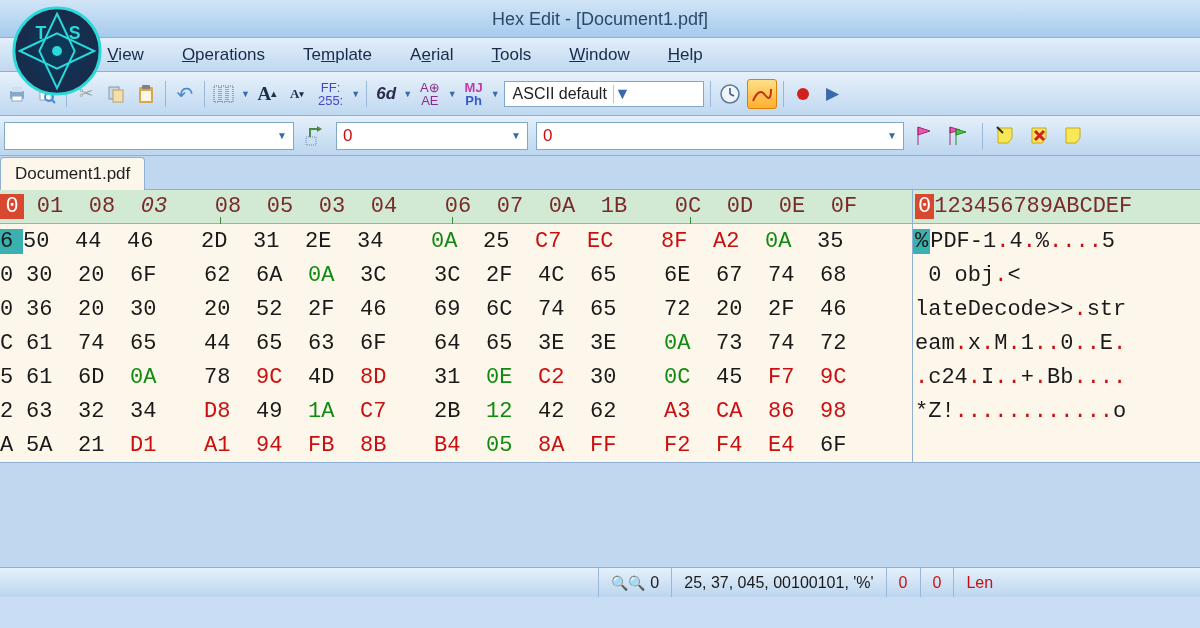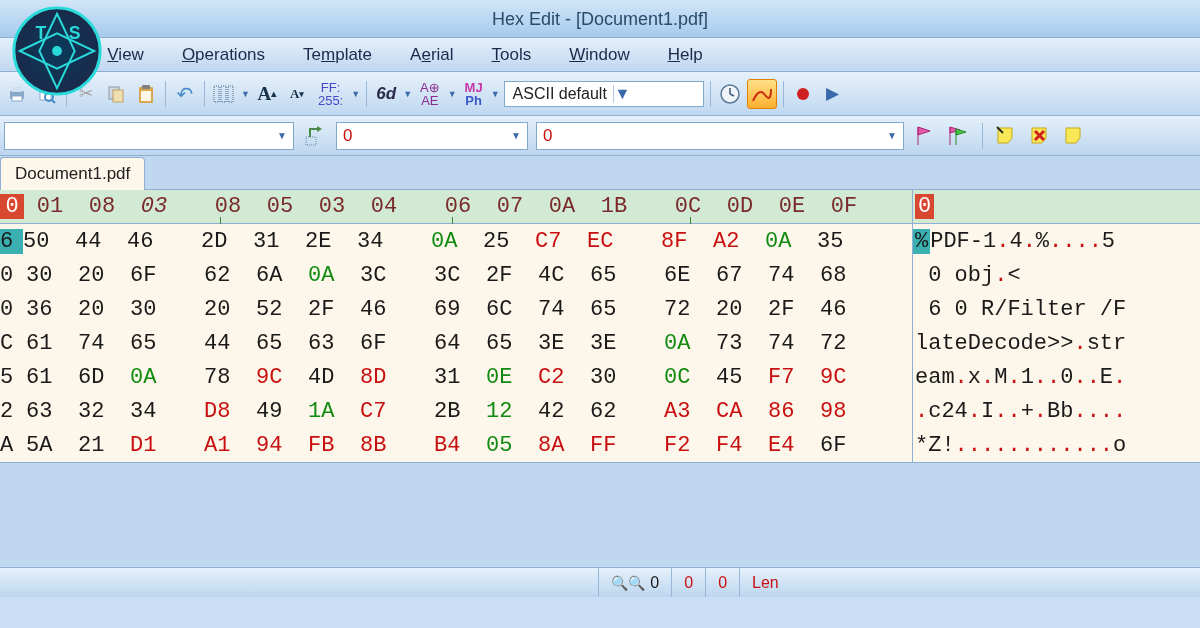--- a/index.html
+++ b/index.html
@@ -448,40 +448,43 @@
         <div class="hex-row"><span class="c-black" style="display:inline-block;width:26px;text-align:left;">0</span><span class="c-black" style="display:inline-block;width:52px;text-align:left;">36</span><span class="c-black" style="display:inline-block;width:52px;text-align:left;">20</span><span class="c-black" style="display:inline-block;width:52px;text-align:left;">30</span><span style="display:inline-block;width:22px;"></span><span class="c-black" style="display:inline-block;width:52px;text-align:left;">20</span><span class="c-black" style="display:inline-block;width:52px;text-align:left;">52</span><span class="c-black" style="display:inline-block;width:52px;text-align:left;">2F</span><span class="c-black" style="display:inline-block;width:52px;text-align:left;">46</span><span style="display:inline-block;width:22px;"></span><span class="c-black" style="display:inline-block;width:52px;text-align:left;">69</span><span class="c-black" style="display:inline-block;width:52px;text-align:left;">6C</span><span class="c-black" style="display:inline-block;width:52px;text-align:left;">74</span><span class="c-black" style="display:inline-block;width:52px;text-align:left;">65</span><span style="display:inline-block;width:22px;"></span><span class="c-black" style="display:inline-block;width:52px;text-align:left;">72</span><span class="c-black" style="display:inline-block;width:52px;text-align:left;">20</span><span class="c-black" style="display:inline-block;width:52px;text-align:left;">2F</span><span class="c-black" style="display:inline-block;width:52px;text-align:left;">46</span></div>
         <div class="hex-row"><span class="c-black" style="display:inline-block;width:26px;text-align:left;">C</span><span class="c-black" style="display:inline-block;width:52px;text-align:left;">61</span><span class="c-black" style="display:inline-block;width:52px;text-align:left;">74</span><span class="c-black" style="display:inline-block;width:52px;text-align:left;">65</span><span style="display:inline-block;width:22px;"></span><span class="c-black" style="display:inline-block;width:52px;text-align:left;">44</span><span class="c-black" style="display:inline-block;width:52px;text-align:left;">65</span><span class="c-black" style="display:inline-block;width:52px;text-align:left;">63</span><span class="c-black" style="display:inline-block;width:52px;text-align:left;">6F</span><span style="display:inline-block;width:22px;"></span><span class="c-black" style="display:inline-block;width:52px;text-align:left;">64</span><span class="c-black" style="display:inline-block;width:52px;text-align:left;">65</span><span class="c-black" style="display:inline-block;width:52px;text-align:left;">3E</span><span class="c-black" style="display:inline-block;width:52px;text-align:left;">3E</span><span style="display:inline-block;width:22px;"></span><span class="c-green" style="display:inline-block;width:52px;text-align:left;">0A</span><span class="c-black" style="display:inline-block;width:52px;text-align:left;">73</span><span class="c-black" style="display:inline-block;width:52px;text-align:left;">74</span><span class="c-black" style="display:inline-block;width:52px;text-align:left;">72</span></div>
         <div class="hex-row"><span class="c-black" style="display:inline-block;width:26px;text-align:left;">5</span><span class="c-black" style="display:inline-block;width:52px;text-align:left;">61</span><span class="c-black" style="display:inline-block;width:52px;text-align:left;">6D</span><span class="c-green" style="display:inline-block;width:52px;text-align:left;">0A</span><span style="display:inline-block;width:22px;"></span><span class="c-black" style="display:inline-block;width:52px;text-align:left;">78</span><span class="c-red" style="display:inline-block;width:52px;text-align:left;">9C</span><span class="c-black" style="display:inline-block;width:52px;text-align:left;">4D</span><span class="c-red" style="display:inline-block;width:52px;text-align:left;">8D</span><span style="display:inline-block;width:22px;"></span><span class="c-black" style="display:inline-block;width:52px;text-align:left;">31</span><span class="c-green" style="display:inline-block;width:52px;text-align:left;">0E</span><span class="c-red" style="display:inline-block;width:52px;text-align:left;">C2</span><span class="c-black" style="display:inline-block;width:52px;text-align:left;">30</span><span style="display:inline-block;width:22px;"></span><span class="c-green" style="display:inline-block;width:52px;text-align:left;">0C</span><span class="c-black" style="display:inline-block;width:52px;text-align:left;">45</span><span class="c-red" style="display:inline-block;width:52px;text-align:left;">F7</span><span class="c-red" style="display:inline-block;width:52px;text-align:left;">9C</span></div>
         <div class="hex-row"><span class="c-black" style="display:inline-block;width:26px;text-align:left;">2</span><span class="c-black" style="display:inline-block;width:52px;text-align:left;">63</span><span class="c-black" style="display:inline-block;width:52px;text-align:left;">32</span><span class="c-black" style="display:inline-block;width:52px;text-align:left;">34</span><span style="display:inline-block;width:22px;"></span><span class="c-red" style="display:inline-block;width:52px;text-align:left;">D8</span><span class="c-black" style="display:inline-block;width:52px;text-align:left;">49</span><span class="c-green" style="display:inline-block;width:52px;text-align:left;">1A</span><span class="c-red" style="display:inline-block;width:52px;text-align:left;">C7</span><span style="display:inline-block;width:22px;"></span><span class="c-black" style="display:inline-block;width:52px;text-align:left;">2B</span><span class="c-green" style="display:inline-block;width:52px;text-align:left;">12</span><span class="c-black" style="display:inline-block;width:52px;text-align:left;">42</span><span class="c-black" style="display:inline-block;width:52px;text-align:left;">62</span><span style="display:inline-block;width:22px;"></span><span class="c-red" style="display:inline-block;width:52px;text-align:left;">A3</span><span class="c-red" style="display:inline-block;width:52px;text-align:left;">CA</span><span class="c-red" style="display:inline-block;width:52px;text-align:left;">86</span><span class="c-red" style="display:inline-block;width:52px;text-align:left;">98</span></div>
         <div class="hex-row"><span class="c-black" style="display:inline-block;width:26px;text-align:left;">A</span><span class="c-black" style="display:inline-block;width:52px;text-align:left;">5A</span><span class="c-black" style="display:inline-block;width:52px;text-align:left;">21</span><span class="c-red" style="display:inline-block;width:52px;text-align:left;">D1</span><span style="display:inline-block;width:22px;"></span><span class="c-red" style="display:inline-block;width:52px;text-align:left;">A1</span><span class="c-red" style="display:inline-block;width:52px;text-align:left;">94</span><span class="c-red" style="display:inline-block;width:52px;text-align:left;">FB</span><span class="c-red" style="display:inline-block;width:52px;text-align:left;">8B</span><span style="display:inline-block;width:22px;"></span><span class="c-red" style="display:inline-block;width:52px;text-align:left;">B4</span><span class="c-green" style="display:inline-block;width:52px;text-align:left;">05</span><span class="c-red" style="display:inline-block;width:52px;text-align:left;">8A</span><span class="c-red" style="display:inline-block;width:52px;text-align:left;">FF</span><span style="display:inline-block;width:22px;"></span><span class="c-red" style="display:inline-block;width:52px;text-align:left;">F2</span><span class="c-red" style="display:inline-block;width:52px;text-align:left;">F4</span><span class="c-red" style="display:inline-block;width:52px;text-align:left;">E4</span><span class="c-black" style="display:inline-block;width:52px;text-align:left;">6F</span></div>
       </div>
   </div>
   <div class="hex-right">
     <div class="ascii-header">
       <span class="c0">0</span>
+        <span id="aschdr">123456789ABCDEF</span>
     </div>
     <div id="ascrows">
         <div class="ascii-row"><span class="pct">%</span>PDF-1<span class="c-red">.</span>4<span class="c-red">.</span>%<span class="c-red">.</span><span class="c-red">.</span><span class="c-red">.</span><span class="c-red">.</span>5</div>
         <div class="ascii-row"> 0 obj<span class="c-red">.</span>&lt;</div>
-        <div class="ascii-row"> 6 0 R/Filter /F</div>
         <div class="ascii-row">lateDecode&gt;&gt;<span class="c-red">.</span>str</div>
         <div class="ascii-row">eam<span class="c-red">.</span>x<span class="c-red">.</span>M<span class="c-red">.</span>1<span class="c-red">.</span><span class="c-red">.</span>0<span class="c-red">.</span><span class="c-red">.</span>E<span class="c-red">.</span></div>
         <div class="ascii-row"><span class="c-red">.</span>c24<span class="c-red">.</span>I<span class="c-red">.</span><span class="c-red">.</span>+<span class="c-red">.</span>Bb<span class="c-red">.</span><span class="c-red">.</span><span class="c-red">.</span><span class="c-red">.</span></div>
         <div class="ascii-row">*Z!<span class="c-red">.</span><span class="c-red">.</span><span class="c-red">.</span><span class="c-red">.</span><span class="c-red">.</span><span class="c-red">.</span><span class="c-red">.</span><span class="c-red">.</span><span class="c-red">.</span><span class="c-red">.</span><span class="c-red">.</span><span class="c-red">.</span>o</div>
       </div>
   </div>
 </div>
 
 <div class="spacer"></div>
 
 <div class="statusbar">
   <div class="cell">
     <span class="binoc">🔍⁠🔍</span>&nbsp;
     <span>0</span>
   </div>
+  <div class="cell">
+      <span>25, 37, 045, 00100101, '%'</span>
+    </div>
   <div class="cell" style="color:#c81010;">
       <span>0</span>
     </div>
   <div class="cell" style="color:#c81010;">
       <span>0</span>
     </div>
   <div class="cell" style="color:#c81010;">
       <span>Len</span>
     </div>
 </div>

